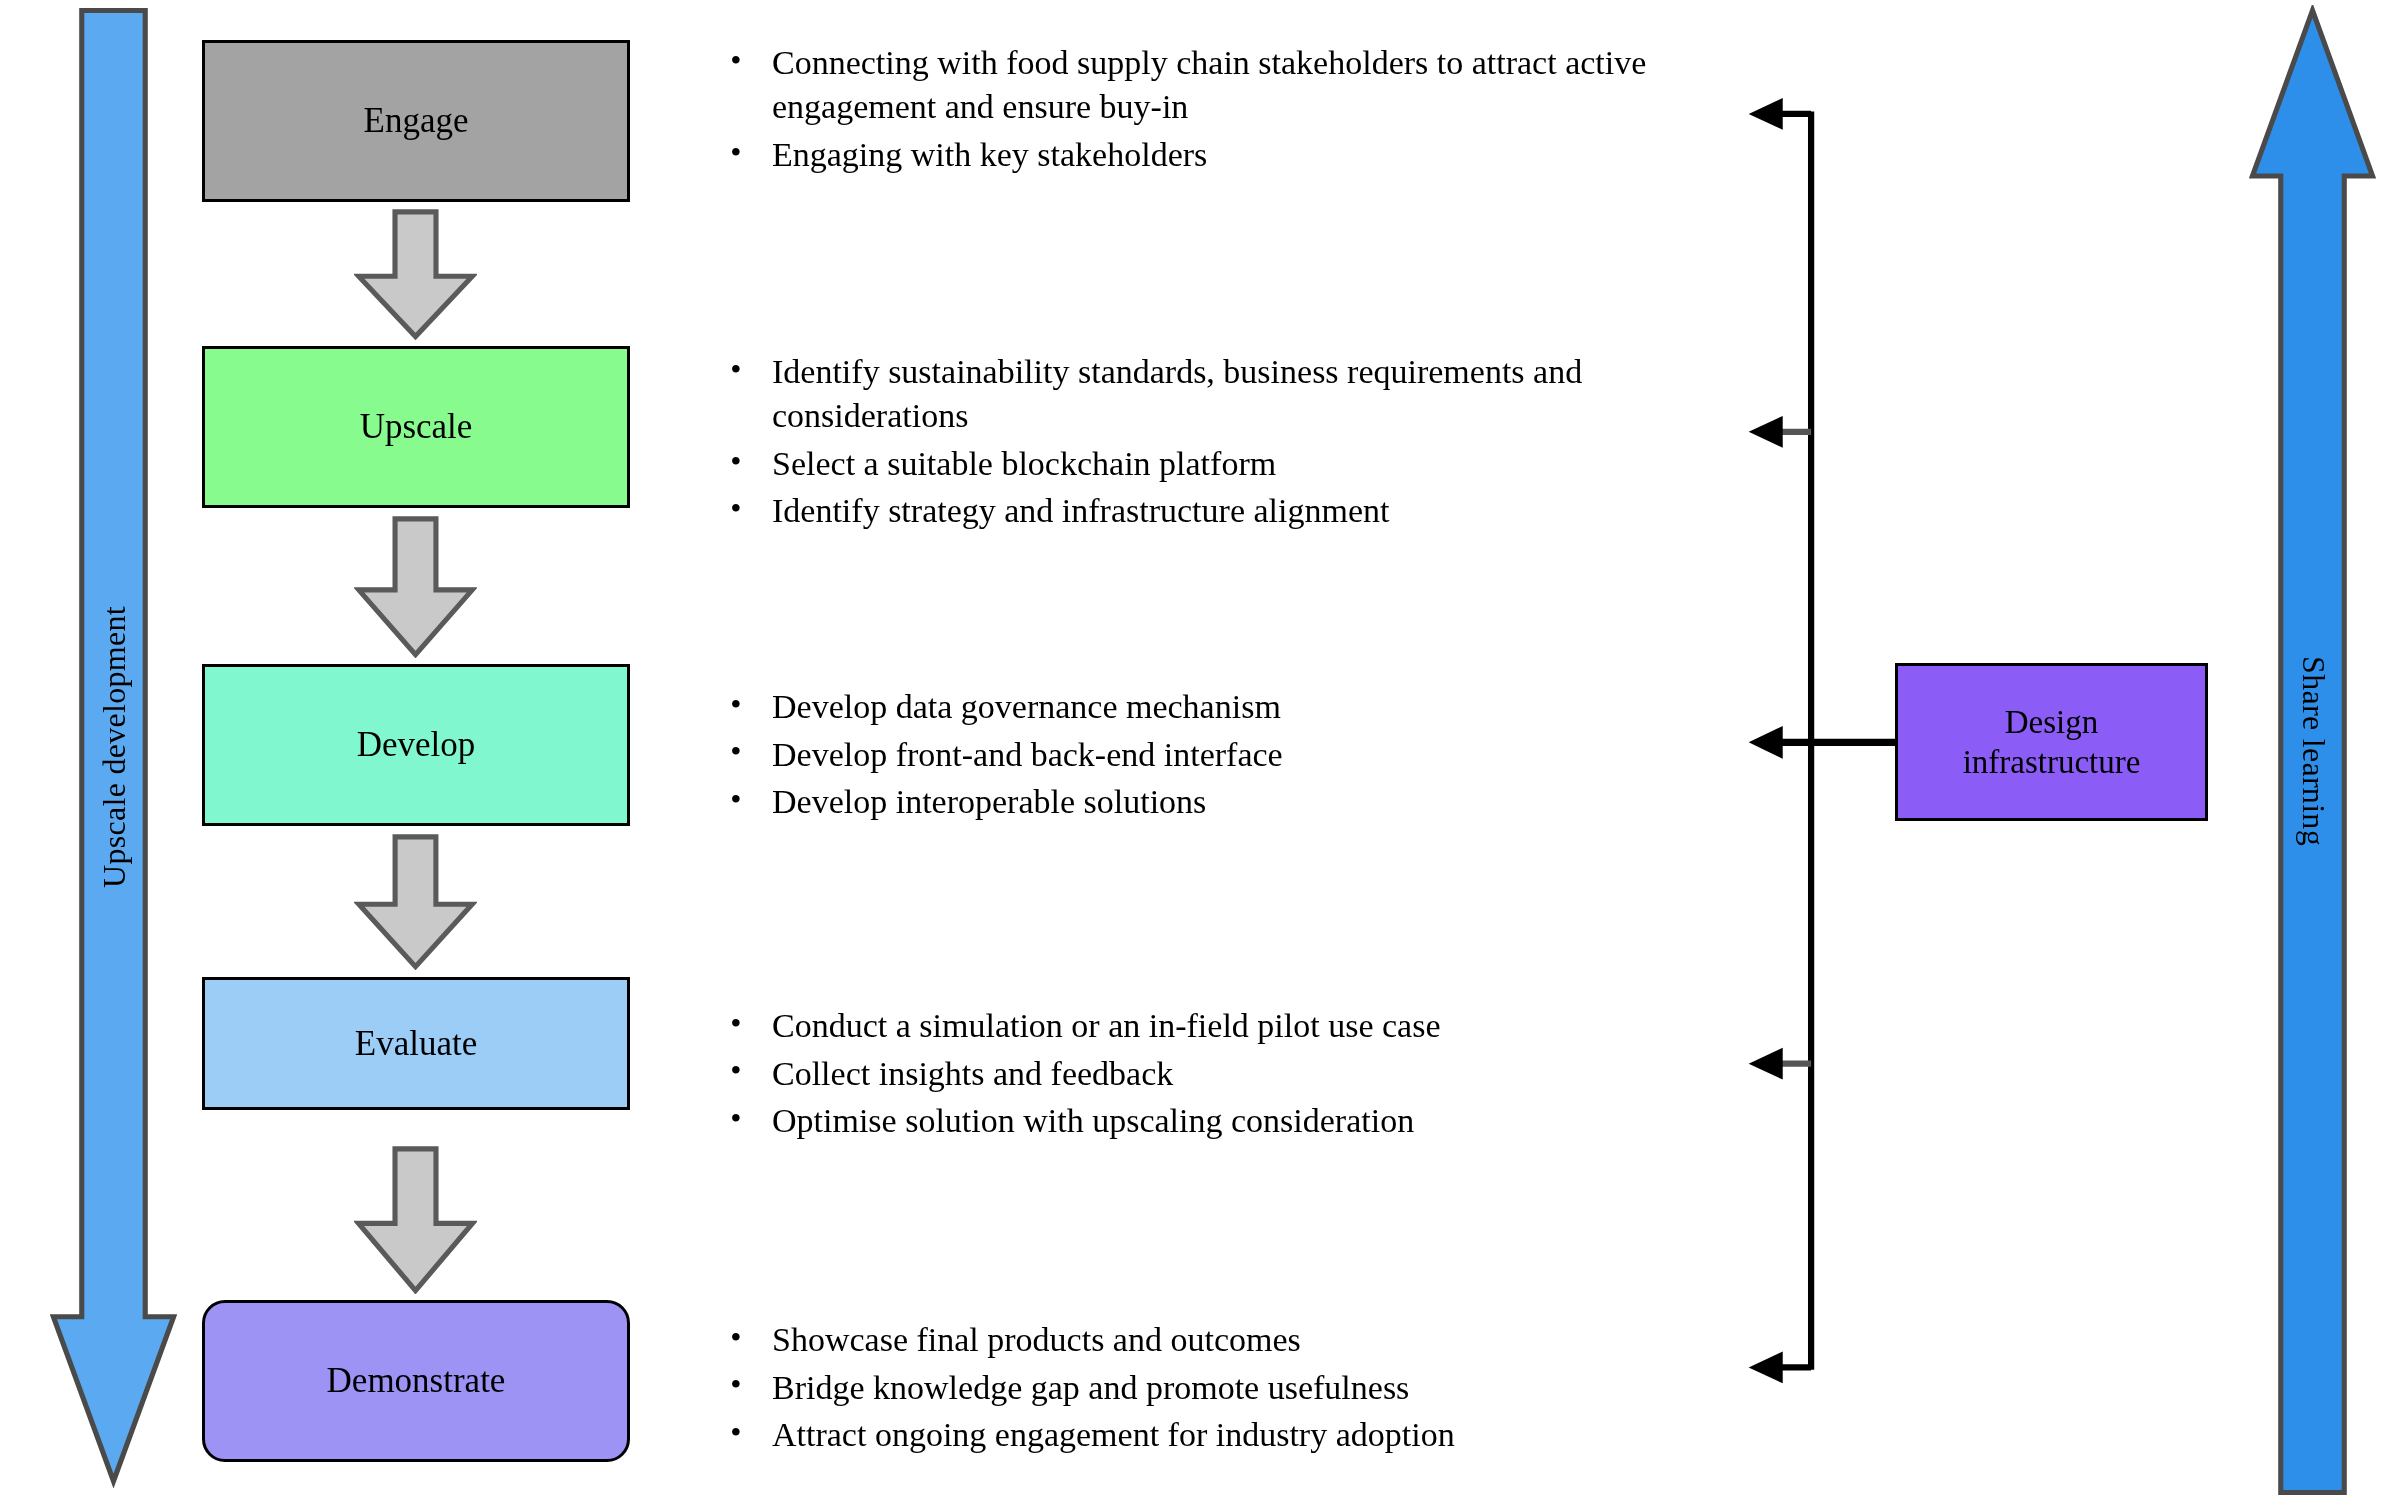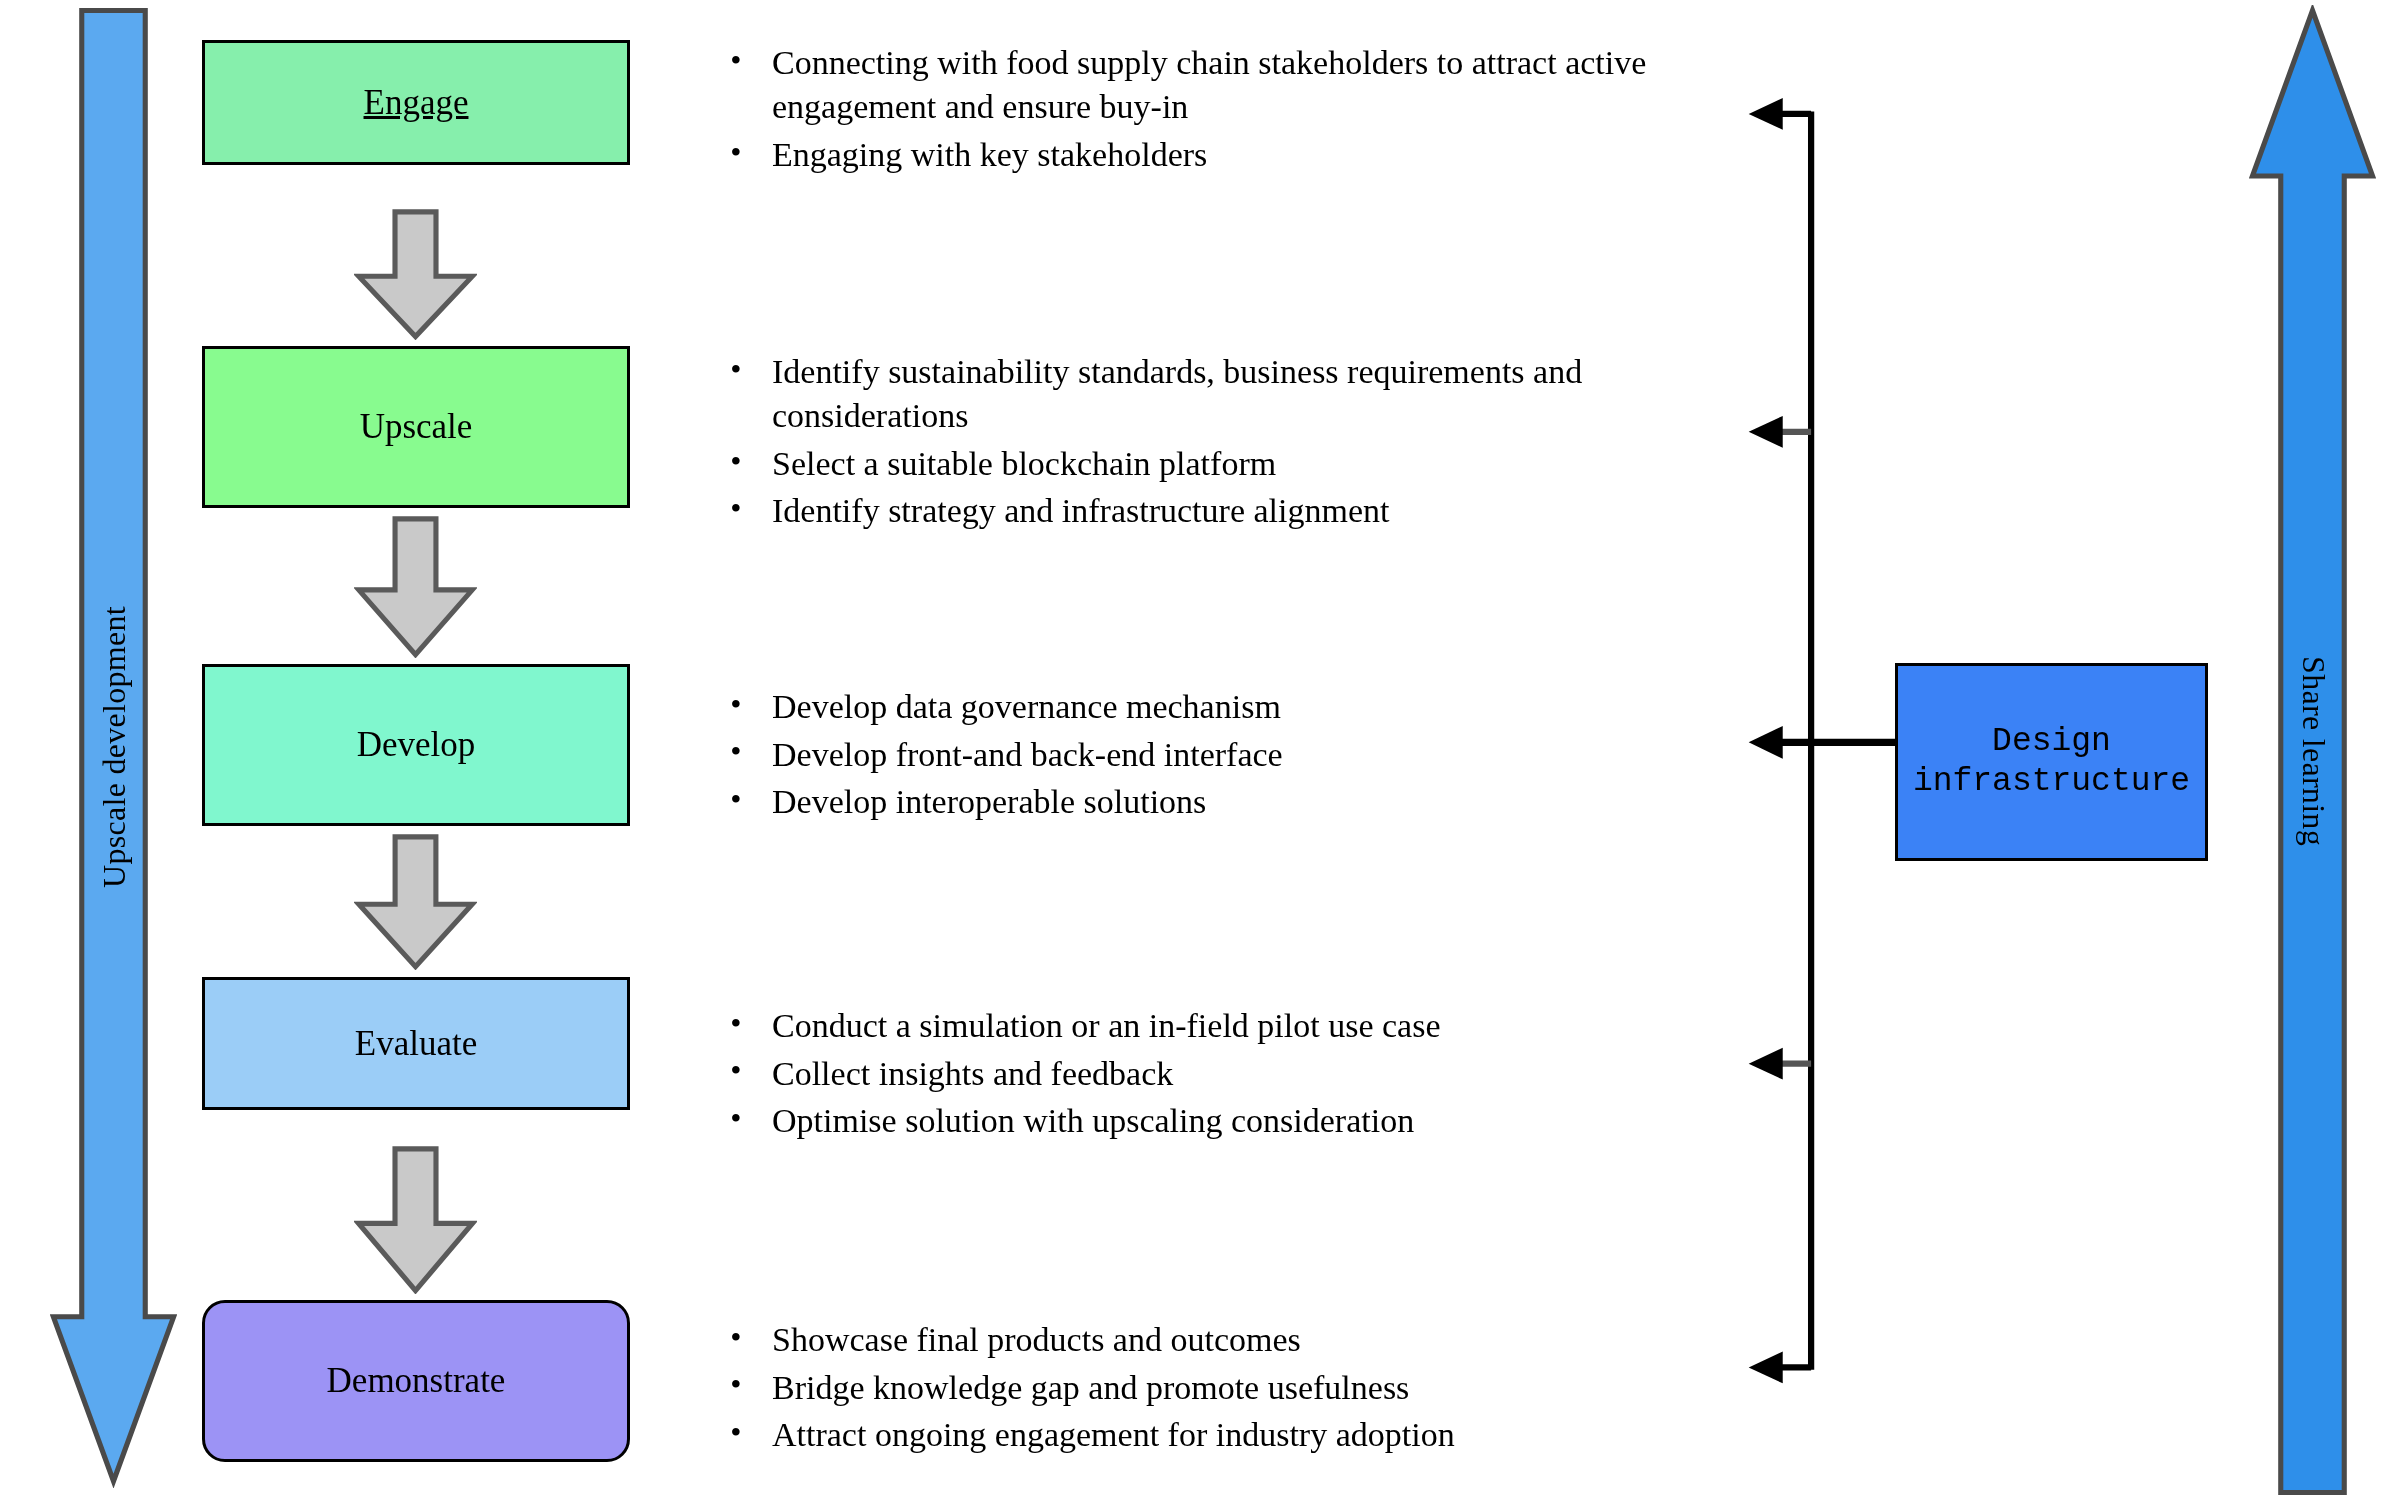--- a/index.html
+++ b/index.html
@@ -102,32 +102,32 @@
     height: 1512px;
     pointer-events: none;
   }
 
   
   #design-considerations-box {
     position: absolute;
     left: 1895px;
     top: 663px;
     width: 313px;
-    height: 198px;
+    height: 158px;
     box-sizing: border-box;
     border: 3.4px solid #000000;
-    background: #3b82f6;
+    background: #8b5cf6;
     display: flex;
     align-items: center;
     justify-content: center;
     text-align: center;
     color: #000000;
     font-size: 33px;
     line-height: 1.22;
-    font-family: Liberation Mono, monospace;
+    font-family: Liberation Serif, serif;
   }
 </style>
 </head>
 <body>
 
 <div id="canvas">
 
   <div class="big-arrow" id="left-big-arrow" style="left:50px; top:5.7px; width:127px; height:1482px;">
     <svg width="127" height="1482" viewBox="0 0 224 2610" xmlns="http://www.w3.org/2000/svg">
       <polygon points="56,6 168,6 168,2310 218,2310 112,2600 6,2310 56,2310" fill="#5BA9F0" stroke="#4A4A4A" stroke-width="9"></polygon>
@@ -135,21 +135,21 @@
     <div class="big-arrow-label" id="upscale-label">Upscale development</div>
   </div>
 
   <div class="big-arrow" id="right-big-arrow" style="left:2249px; top:4.5px; width:127px; height:1493px;">
     <svg width="127" height="1493" viewBox="0 0 224 2630" xmlns="http://www.w3.org/2000/svg">
       <polygon points="112,8 218,300 168,300 168,2622 56,2622 56,300 6,300" fill="#2E8FEA" stroke="#4A4A4A" stroke-width="9"></polygon>
     </svg>
     <div class="big-arrow-label" id="share-label">Share learning</div>
   </div>
 
-  <div class="stage-box" style="top:40px; height:125px; background:#86efac;text-decoration:underline;">
+  <div class="stage-box" style="top:40px; height:162px; background:#a3a3a3;">
     <span>Engage</span>
   </div>
 
   <div class="stage-box" style="top:346px; height:162px; background:#88FB8F;">
     <span>Upscale</span>
   </div>
 
   <div class="stage-box" style="top:664px; height:162px; background:#80F7CE;">
     <span>Develop</span>
   </div>

